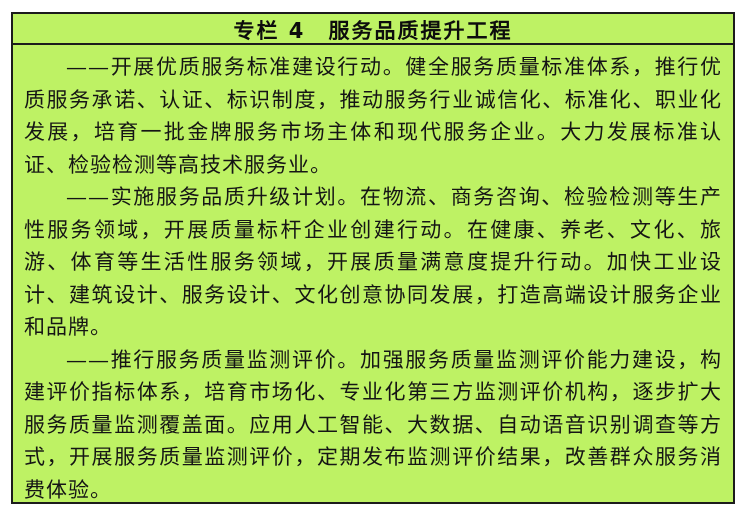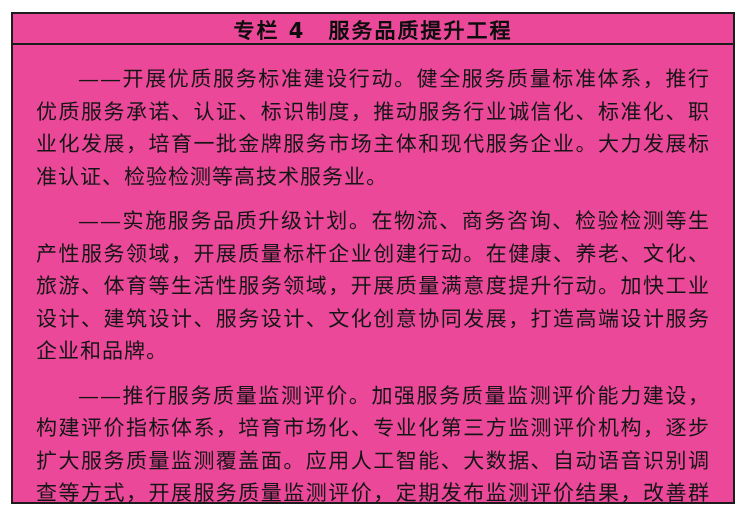--- a/index.html
+++ b/index.html
@@ -15,21 +15,21 @@
     position: relative;
     overflow: hidden;
   }
   .callout-box {
     position: absolute;
     left: 11px;
     top: 12px;
     width: 724px;
     height: 492px;
     border: 2px solid #1c1c1c;
-    background: #ec4899;
+    background: #bef264;
     box-sizing: border-box;
   }
   .callout-title {
     height: 31px;
     border-bottom: 2px solid #1c1c1c;
     display: flex;
     align-items: center;
     justify-content: center;
     font-family: "DejaVu Sans", "Liberation Sans", sans-serif;
     font-weight: bold;
@@ -38,21 +38,21 @@
     color: #0d0d0d;
     box-sizing: border-box;
   }
   .callout-body {
     padding: 6px 11px 0 11px;
     font-size: 21px;
     line-height: 32.5px;
     box-sizing: border-box;
   }
   .callout-body p {
-    margin: 12px;
+    margin: 0;
     text-indent: 2em;
     text-align: justify;
     text-justify: inter-character;
     letter-spacing: 1px;
     word-break: break-all;
   }
 </style>
 </head>
 <body>
 

